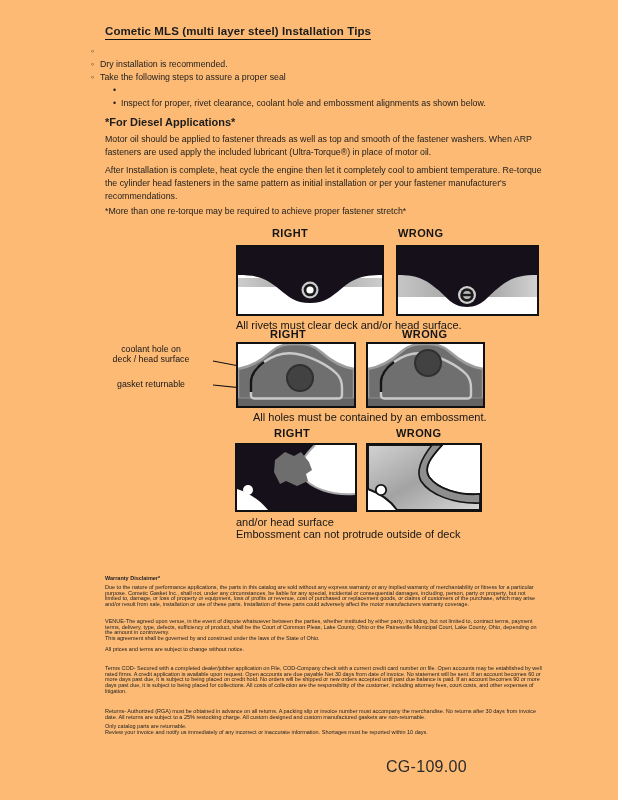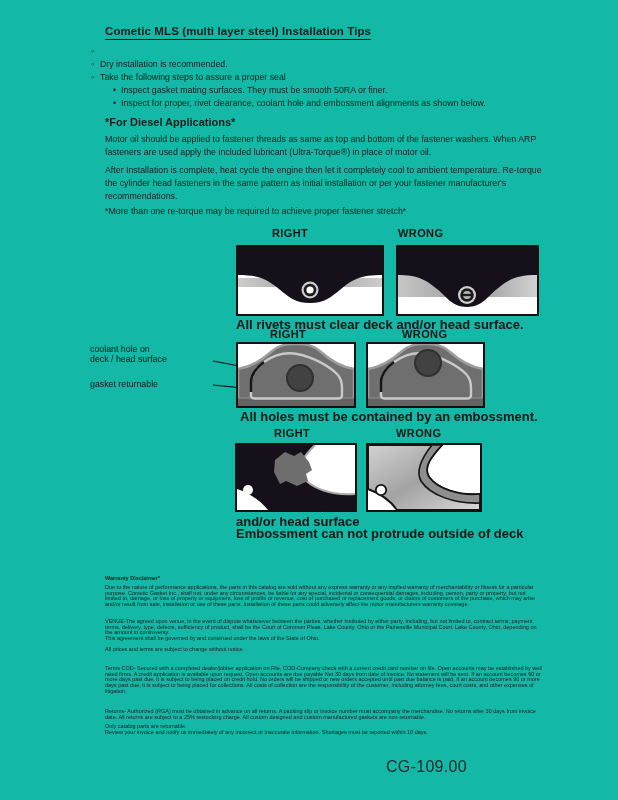--- a/index.html
+++ b/index.html
@@ -1,30 +1,30 @@
 <!DOCTYPE html>
 <html><head>
 <meta charset="utf-8">
 <style>
   html,body{margin:0;padding:0;background:#fff;}
-  .page{position:relative;width:618px;height:800px;background:#14b8a6;overflow:hidden;
+  .page{position:relative;width:618px;height:800px;background:#fdba74;overflow:hidden;
         font-family:"Liberation Sans",sans-serif;color:#1c1c1c;}
   .title{position:absolute;left:105px;top:25px;font-size:11.5px;font-weight:bold;
          border-bottom:1.6px solid #111;padding-bottom:2px;letter-spacing:.1px;}
   .bullets{position:absolute;left:91px;top:45px;font-size:8.8px;line-height:13px;}
   .b-row{display:flex;align-items:baseline;}
   .b-mark{width:9px;flex:none;}
   .b-row.sub{margin-left:22px;}
   .b-row.sub .b-mark{width:8px;}
   .diesel-h{position:absolute;left:105px;top:116px;font-size:11px;font-weight:bold;}
   .para{position:absolute;left:105px;width:448px;font-size:8.8px;line-height:13px;}
   .dg-h{position:absolute;font-size:11px;font-weight:bold;letter-spacing:.4px;color:#151515;}
   .dg{position:absolute;}
-  .caption{position:absolute;font-size:13px;font-weight:bold;color:#161616;line-height:12px;}
-  .lbl{position:absolute;left:90px;width:122px;text-align:left;font-size:8.8px;
+  .caption{position:absolute;font-size:11px;font-weight:normal;color:#161616;line-height:12px;}
+  .lbl{position:absolute;left:90px;width:122px;text-align:center;font-size:8.8px;
        line-height:10px;color:#161616;}
   .legal{position:absolute;left:105px;width:437px;font-size:5.5px;line-height:5.7px;color:#222;}
   .legal.h{font-weight:bold;}
   .pagenum{position:absolute;left:386px;top:758px;font-size:16px;letter-spacing:.3px;color:#2a2a2a;}
 </style>
 </head>
 <body>
 
 <div class="page">
 
@@ -37,30 +37,29 @@
     <div class="b-row">
       <span class="b-mark">◦</span>
       <span>Dry installation is recommended.</span>
     </div>
     <div class="b-row">
       <span class="b-mark">◦</span>
       <span>Take the following steps to assure a proper seal</span>
     </div>
     <div class="b-row sub">
       <span class="b-mark">•</span>
-      <span>Inspect gasket mating surfaces.  They must be smooth 50RA or finer.</span>
     </div>
     <div class="b-row sub">
       <span class="b-mark">•</span>
       <span>Inspect for proper, rivet clearance, coolant hole and embossment alignments as shown below.</span>
     </div>
   </div>
 
   <div class="diesel-h">*For Diesel Applications*</div>
-  <div class="para" style="top:133px">Motor oil should be applied to fastener threads as same as top and bottom of the fastener washers. When ARP fasteners are used apply the included lubricant (Ultra-Torque®) in place of motor oil.</div>
+  <div class="para" style="top:133px">Motor oil should be applied to fastener threads as well as top and smooth of the fastener washers. When ARP fasteners are used apply the included lubricant (Ultra-Torque®) in place of motor oil.</div>
   <div class="para" style="top:164px">After Installation is complete, heat cycle the engine then let it completely cool to ambient temperature. Re-torque the cylinder head fasteners in the same pattern as initial installation or per your fastener manufacturer's recommendations.</div>
   <div class="para" style="top:205px">*More than one re-torque may be required to achieve proper fastener stretch*</div>
 
   <div class="dg-h" style="left:272px;top:227px">RIGHT</div>
   <div class="dg-h" style="left:398px;top:227px">WRONG</div>
 
   <svg class="dg" style="left:236px;top:245px" width="148" height="71" viewBox="0 0 148 71">
     <rect width="148" height="71" fill="#fff"></rect>
     <defs>
         <linearGradient id="g1a" x1="0" y1="0" x2="1" y2="0">
@@ -128,21 +127,21 @@
     <rect width="119" height="66" fill="#fff"></rect>
     <path d="M2,64 V27 C15,25 25,19 35,10 C43,3 49,2 59,2 C70,2 76,3 84,10 C94,19 104,25 117,27 V64 Z" fill="#6f6f6f" stroke="#9d9d9d" stroke-width="2.5"></path>
     <rect x="2" y="56" width="115" height="8" fill="#646464"></rect>
     <line x1="2" y1="56" x2="117" y2="56" stroke="#8f8f8f" stroke-width="1"></line>
     <path d="M15,54 V40 C15,33 20,26 28,20 C38,13 50,10 60,12 C76,15 92,24 100,32 C104,36 105,40 105,46 V53 C105,55.4 103.4,56.5 101,56.5 H19 C16.6,56.5 15,55.4 15,54 Z" fill="none" stroke="#c9c9c9" stroke-width="2.4"></path>
     <path d="M15,50 V40 C15,33 20,26 28,20" fill="none" stroke="#151515" stroke-width="2.6"></path>
     <circle cx="62" cy="21" r="13" fill="#424242" stroke="#303030" stroke-width="2"></circle>
     <rect x="1" y="1" width="117" height="64" fill="none" stroke="#111" stroke-width="2"></rect>
   </svg>
 
-  <div class="caption" style="left:240px;top:411px">All holes must be contained by an embossment.</div>
+  <div class="caption" style="left:253px;top:411px">All holes must be contained by an embossment.</div>
 
   <div class="dg-h" style="left:274px;top:427px">RIGHT</div>
   <div class="dg-h" style="left:396px;top:427px">WRONG</div>
 
   <svg class="dg" style="left:235px;top:443px" width="122" height="69" viewBox="0 0 122 69">
     <rect width="122" height="69" fill="#fff"></rect>
     <path d="M2,2 H80 C69,13 61,23 67,33 C75,45 97,53 120,51 V67 H33 C25,57 14,50 2,46 Z" fill="#16101b"></path>
     <path d="M80,2 C69,13 61,23 67,33 C75,45 97,53 120,51" fill="none" stroke="#a9a9a9" stroke-width="2"></path>
     <path d="M40,17 L50,9 L59,13 L66,9 L74,19 L77,27 L71,31 L73,38 L62,43 L51,38 L45,41 L39,29 Z" fill="#6e6e6e"></path>
     <circle cx="13" cy="47" r="5" fill="#ffffff"></circle>

